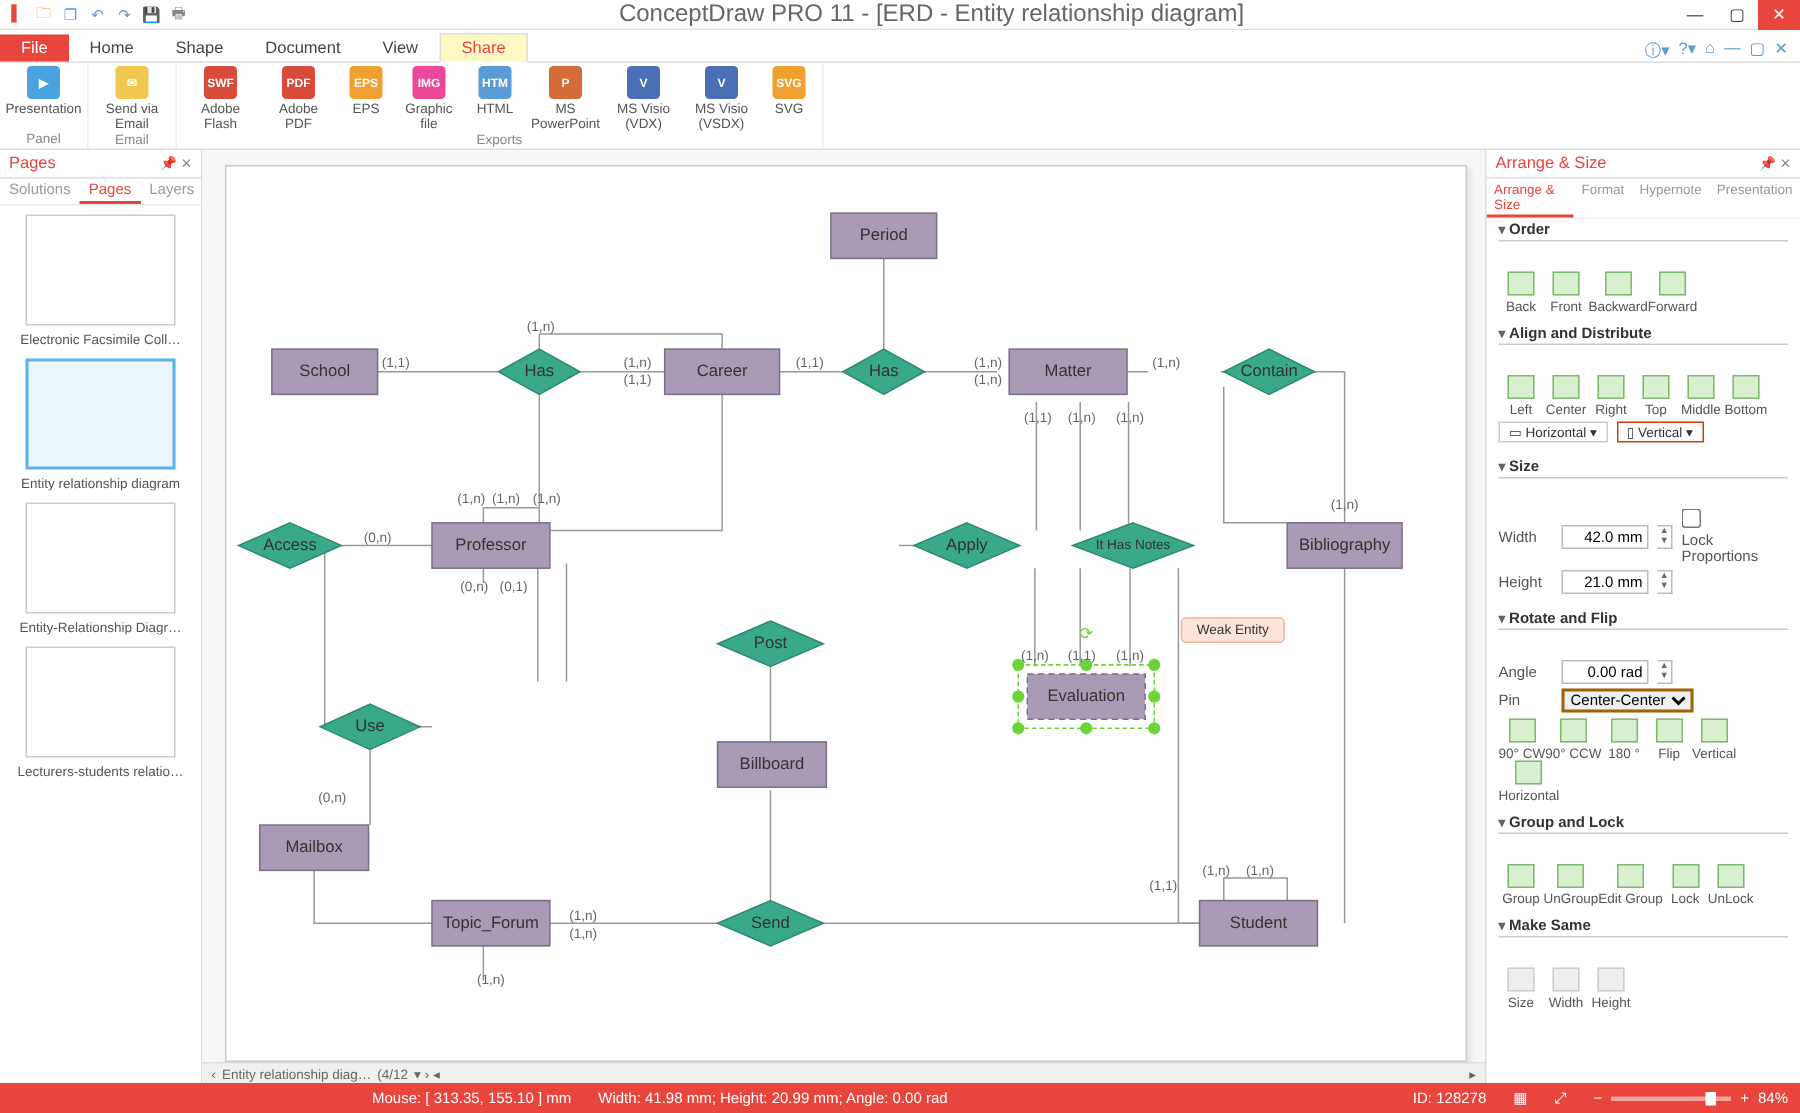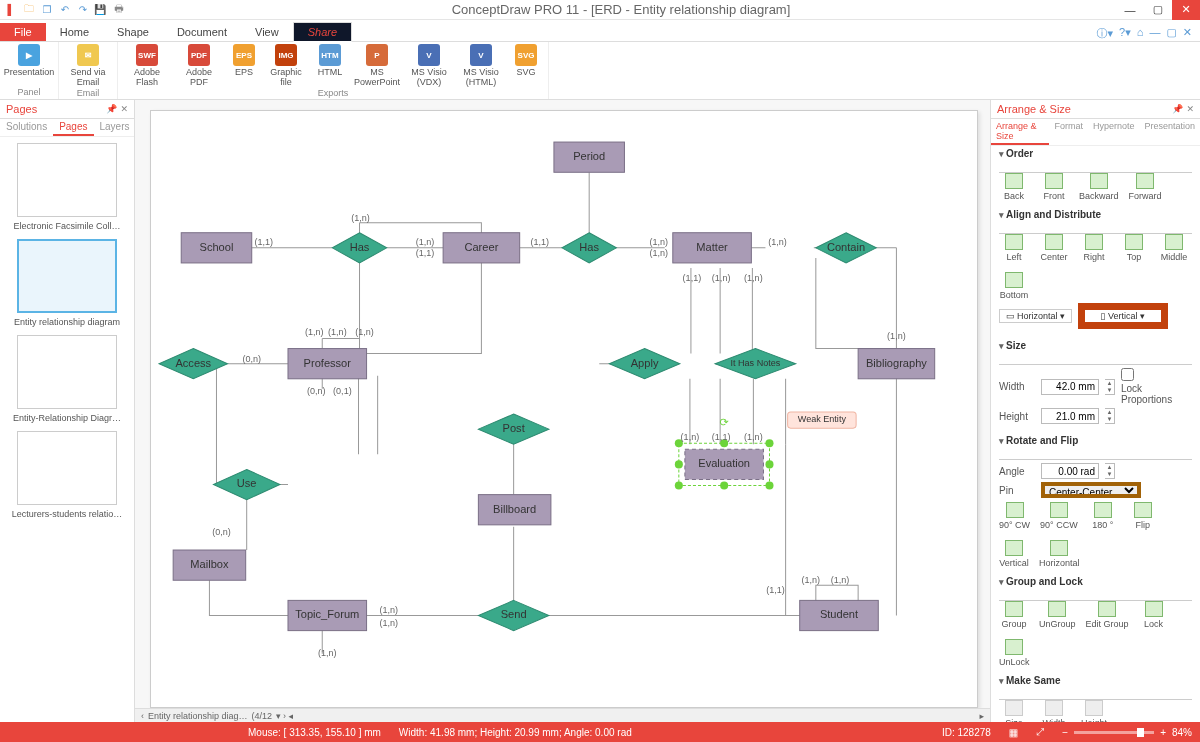--- a/index.html
+++ b/index.html
@@ -2,30 +2,30 @@
 <html><head>
 <meta charset="utf-8">
 <style>
 * { box-sizing: border-box; margin: 0; padding: 0; font-family: "Segoe UI", Tahoma, sans-serif; }
 body { width: 1200px; height: 742px; background: #fff; font-size: 11px; color: #333; overflow: hidden; }
 
 
 .titlebar { height: 20px; background: #fff; display: flex; align-items: center; border-bottom: 1px solid #e5e5e5; }
 .titlebar .qat { display: flex; gap: 4px; padding-left: 4px; }
 .titlebar .qat span { width: 14px; height: 14px; display: inline-flex; align-items: center; justify-content: center; font-size: 10px; }
-.titlebar .title { flex: 1; text-align: center; font-size: 13px; color: #666; }
+.titlebar .title { flex: 1; text-align: center; font-size: 16px; color: #666; }
 .titlebar .winbtns { display: flex; }
 .titlebar .winbtns span { width: 28px; height: 20px; display: inline-flex; align-items: center; justify-content: center; font-size: 11px; }
 .titlebar .winbtns .close { background: #e8453c; color: #fff; }
 
 
 .ribbon-tabs { height: 22px; display: flex; align-items: flex-end; border-bottom: 1px solid #ddd; }
 .ribbon-tabs .tab { padding: 3px 14px; font-size: 11px; color: #444; cursor: pointer; }
 .ribbon-tabs .tab.file { background: #e8453c; color: #fff; }
-.ribbon-tabs .tab.active { color: #e8453c; border: 1px solid #ddd; border-bottom: 1px solid #fff; margin-bottom: -1px; background:#0f172a;font-style:italic; }
+.ribbon-tabs .tab.active { color: #e8453c; border: 1px solid #ddd; border-bottom: 1px solid #fff; margin-bottom: -1px; background:#fef9c3; }
 
 
 .ribbon { height: 58px; background: #fff; border-bottom: 1px solid #ddd; display: flex; }
 .rgroup { display: flex; flex-direction: column; align-items: center; padding: 2px 6px; border-right: 1px solid #eee; }
 .rgroup .icons { display: flex; gap: 6px; }
 .ricon { display: flex; flex-direction: column; align-items: center; width: 46px; cursor: pointer; }
 .ricon .box { width: 22px; height: 22px; border-radius: 3px; display: flex; align-items: center; justify-content: center; color: #fff; font-size: 8px; font-weight: bold; }
 .ricon .lbl { font-size: 9px; text-align: center; line-height: 1.1; margin-top: 2px; color: #555; }
 .rgroup .glabel { font-size: 9px; color: #888; margin-top: auto; }
 
@@ -59,32 +59,32 @@
 .sel-outline { fill: none; stroke: #6cd43a; stroke-dasharray: 3 2; }
 .tooltip-bubble { fill: #ffe4dc; stroke: #f0b5a3; }
 
 
 .doctabs { position: absolute; bottom: 0; left: 0; right: 0; height: 14px; background: #f0f0f0; border-top: 1px solid #ddd; font-size: 9px; display: flex; align-items: center; padding: 0 6px; color: #666; gap:4px; }
 
 
 .right-panel { width: 210px; border-left: 1px solid #ddd; display: flex; flex-direction: column; overflow-y: auto; }
 .right-panel .panel-subtabs span { padding: 2px 5px; font-size: 9px; }
 .section { padding: 2px 8px 6px; }
-.section .sec-head { font-size: 10px; font-weight: bold; color: #333; border-bottom: 1px solid #ccc; margin-bottom: 0; padding-bottom: 13px; }
+.section .sec-head { font-size: 10px; font-weight: bold; color: #333; border-bottom: 1px solid #ccc; margin-bottom: 20px; padding-bottom: 1px; }
 .section .sec-head::before { content: "▾ "; color: #666; font-size: 9px; }
-.btngrid { display: flex; gap: 10px; flex-wrap: wrap; }
+.btngrid { display: flex; flex-wrap: wrap; }
 .btngrid .b { display: flex; flex-direction: column; align-items: center; font-size: 9px; color: #555; cursor: pointer; min-width: 30px; }
 .btngrid .b .i { width: 18px; height: 16px; border: 1px solid #7fb86e; background: #d8f0cf; margin-bottom: 2px; }
 .frow { display: flex; align-items: center; gap: 6px; margin: 3px 0; font-size: 10px; }
 .frow label { width: 36px; color: #555; }
 .frow input[type=text] { width: 58px; height: 16px; font-size: 10px; border: 1px solid #bbb; padding: 0 3px; text-align: right; }
 .spinner { width: 10px; height: 16px; border: 1px solid #bbb; border-left: none; font-size: 6px; display: flex; flex-direction: column; }
 .spinner span { flex: 1; text-align: center; line-height: 7px; color: #666; }
 .chk { font-size: 10px; color: #555; }
-select.pin { width: 100px; height: 16px; font-size: 10px; border: 4px solid #a16207; }
+select.pin { width: 88px; height: 16px; font-size: 10px; border: 2px solid #a16207; }
 
 
 .statusbar { height: 20px; background: #e8453c; color: #fff; display: flex; align-items: center; font-size: 10px; padding: 0 8px; gap: 18px; }
 .statusbar .spacer { flex: 1; }
 .statusbar .zoom { display: flex; align-items: center; gap: 6px; }
 .statusbar .slider { width: 80px; height: 3px; background: rgba(255,255,255,.5); position: relative; }
 .statusbar .slider .knob { position: absolute; right: 10px; top: -3px; width: 7px; height: 9px; background: #fff; }
 </style>
 </head>
 <body>
@@ -152,38 +152,38 @@
         </div>
       <div class="ricon">
           <div class="box" style="background:#d84a3a">PDF</div>
           <div class="lbl">Adobe PDF</div>
         </div>
       <div class="ricon" style="width:32px">
           <div class="box" style="background:#f0a030">EPS</div>
           <div class="lbl">EPS</div>
         </div>
       <div class="ricon" style="width:40px">
-          <div class="box" style="background:#c2410c">IMG</div>
+          <div class="box" style="background:#ec4899">IMG</div>
           <div class="lbl">Graphic file</div>
         </div>
       <div class="ricon" style="width:36px">
           <div class="box" style="background:#5b9bd5">HTM</div>
           <div class="lbl">HTML</div>
         </div>
       <div class="ricon">
           <div class="box" style="background:#d66b3a">P</div>
           <div class="lbl">MS PowerPoint</div>
         </div>
       <div class="ricon">
           <div class="box" style="background:#4a6fb5">V</div>
           <div class="lbl">MS Visio (VDX)</div>
         </div>
       <div class="ricon">
           <div class="box" style="background:#4a6fb5">V</div>
-          <div class="lbl">MS Visio (HTML)</div>
+          <div class="lbl">MS Visio (VSDX)</div>
         </div>
       <div class="ricon" style="width:32px">
           <div class="box" style="background:#f0a030">SVG</div>
           <div class="lbl">SVG</div>
         </div>
     </div>
     <div class="glabel">Exports</div>
   </div>
 </div>
 
@@ -435,21 +435,21 @@
             <div class="i"></div>
             <span>Middle</span>
           </div>
         <div class="b">
             <div class="i"></div>
             <span>Bottom</span>
           </div>
       </div>
       <div class="frow">
           <span style="border:1px solid #ccc;padding:1px 6px;font-size:9px">▭ <span>Horizontal</span> ▾</span>
-      <span style="border:7px solid #c2410c;padding:1px 16px;font-size:9px">▯ <span>Vertical</span> ▾</span>
+      <span style="border:1px solid #c2410c;padding:1px 6px;font-size:9px">▯ <span>Vertical</span> ▾</span>
         </div>
     </div>
 
     <div class="section">
         <div class="sec-head">Size</div>
       <div class="frow">
           <label>Width</label>
           <input type="text" value="42.0 mm" style="">
           <div class="spinner">
             <span>▲</span>

